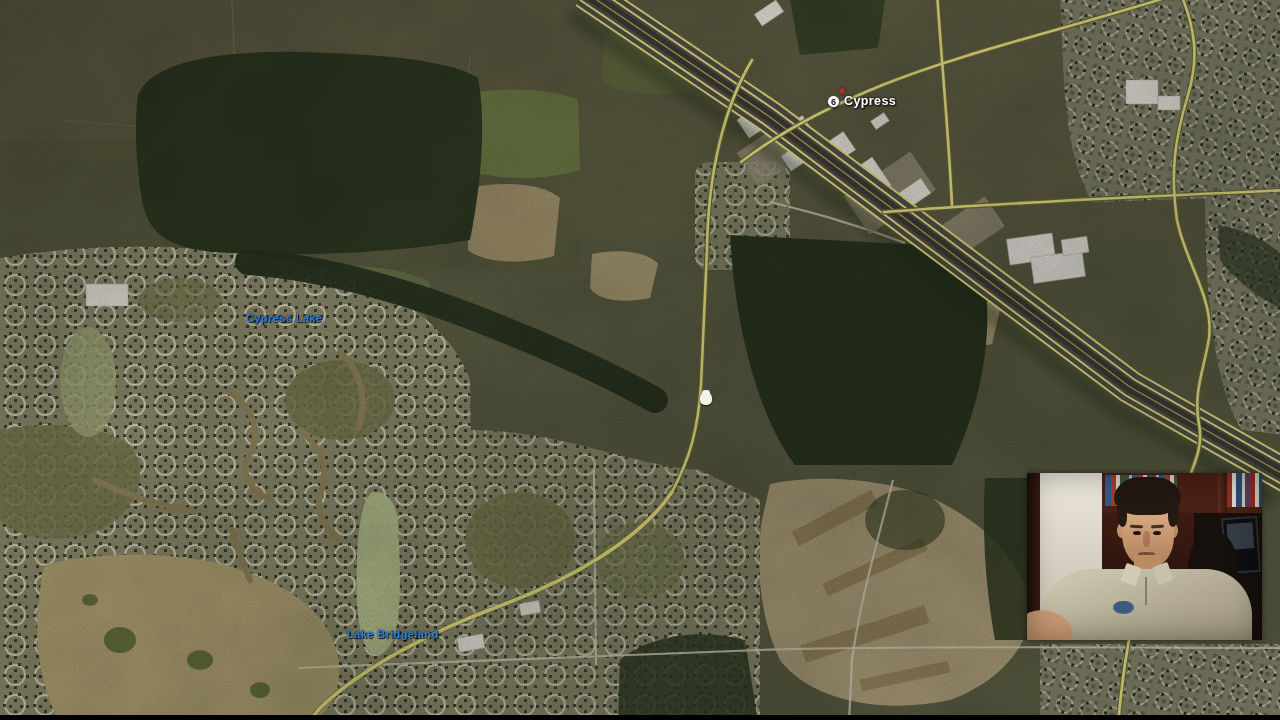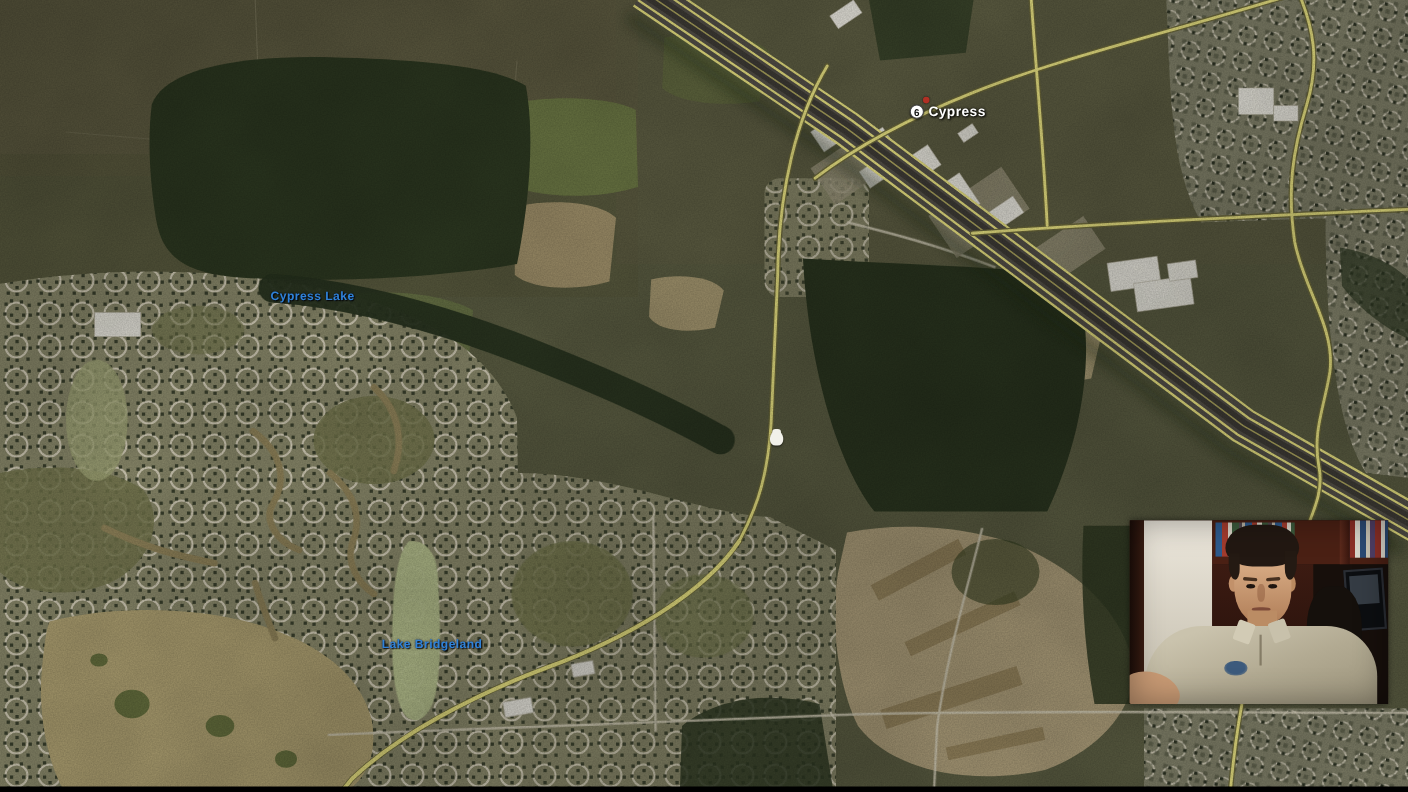--- a/index.html
+++ b/index.html
@@ -9,21 +9,21 @@
     --poi-white:#ffffff;
   }
   html,body{margin:0;padding:0;background:#000;}
   #stage{position:relative;width:1280px;height:720px;overflow:hidden;background:#565840;
          font-family:"Liberation Sans","DejaVu Sans",sans-serif;}
   #mapsvg{position:absolute;left:0;top:0;}
   .road-core{stroke:var(--road-yellow);}
   
   .water-label{position:absolute;color:var(--label-blue);font-size:11px;font-weight:bold;
     letter-spacing:.4px;text-shadow:0 0 2px rgba(0,0,30,.9),1px 1px 1px rgba(0,0,0,.8);
-    white-space:nowrap;z-index:30;}
+    white-space:nowrap;z-index:30;margin-top:48px;}
   .poi{position:absolute;z-index:30;width:80px;height:26px;}
   .poi .marker-dot{position:absolute;left:12px;top:0;width:6px;height:6px;border-radius:50%;
     background:var(--marker-red);box-shadow:0 0 2px rgba(0,0,0,.8);}
   .poi .shield{position:absolute;left:0;top:7px;width:13px;height:13px;border-radius:50%;
     background:var(--poi-white);color:#111;font-size:9px;font-weight:bold;line-height:13px;
     text-align:center;border:1px solid #444;box-sizing:border-box;box-shadow:0 1px 2px rgba(0,0,0,.7);}
   .poi .poi-label{position:absolute;left:17px;top:6px;color:var(--poi-white);font-size:12.5px;
     font-weight:bold;letter-spacing:.4px;text-shadow:0 0 3px #000,1px 1px 2px #000;white-space:nowrap;}
   
   .hand-cursor{position:absolute;left:700px;top:392px;width:12px;height:13px;z-index:40;

